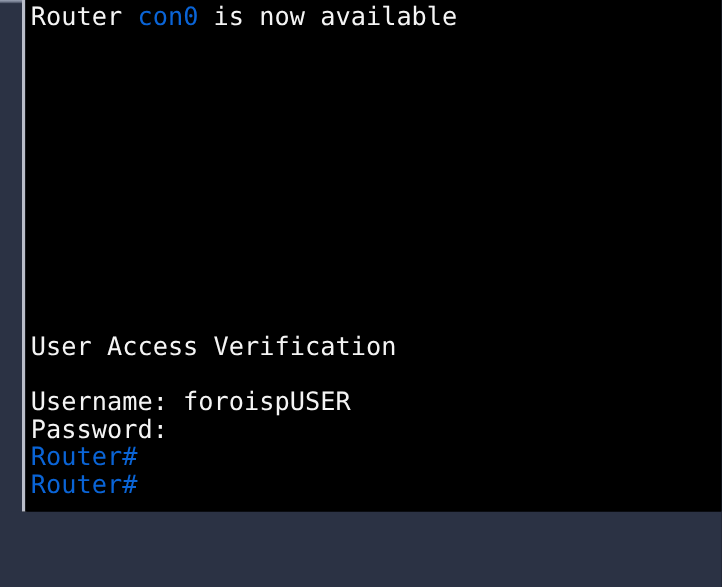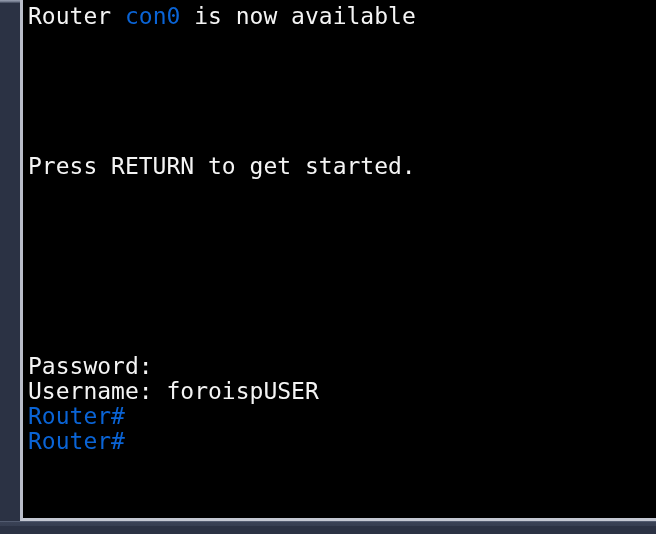--- a/index.html
+++ b/index.html
@@ -12,21 +12,21 @@
     width: 656px;
     height: 534px;
     overflow: hidden;
     font-family: "DejaVu Sans Mono", "Liberation Mono", monospace;
   }
 
   
   #app-window {
     position: relative;
     width: 656px;
-    height: 526px;
+    height: 465px;
     background: #2e3648;
     background-image: linear-gradient(to bottom, #333b4e 0%, #2b3244 40%, #2b3244 100%);
     overflow: hidden;
   }
 
   
   #panel-top-highlight {
     position: absolute;
     left: 0;
     top: 0;
@@ -135,30 +135,30 @@
   <div id="panel-top-highlight"></div>
 
   <div id="terminal-frame">
     <div id="terminal-screen">
         <div class="term-line"><span class="seg-white">Router </span><span class="seg-blue">con0</span><span class="seg-white"> is now available</span></div>
         <div class="term-line blank"><span class="seg-white"> </span></div>
         <div class="term-line blank"><span class="seg-white"> </span></div>
         <div class="term-line blank"><span class="seg-white"> </span></div>
         <div class="term-line blank"><span class="seg-white"> </span></div>
         <div class="term-line blank"><span class="seg-white"> </span></div>
-        <div class="term-line"><span class="seg-white">Press RETURN to get started.</span></div>
         <div class="term-line blank"><span class="seg-white"> </span></div>
         <div class="term-line blank"><span class="seg-white"> </span></div>
         <div class="term-line blank"><span class="seg-white"> </span></div>
         <div class="term-line blank"><span class="seg-white"> </span></div>
         <div class="term-line blank"><span class="seg-white"> </span></div>
         <div class="term-line blank"><span class="seg-white"> </span></div>
+        <div class="term-line"><span class="seg-white">User Access Verification</span></div>
         <div class="term-line blank"><span class="seg-white"> </span></div>
+        <div class="term-line"><span class="seg-white">Username: foroispUSER</span></div>
         <div class="term-line"><span class="seg-white">Password:</span></div>
-        <div class="term-line"><span class="seg-white">Username: foroispUSER</span></div>
         <div class="term-line"><span class="seg-blue">Router#</span></div>
         <div class="term-line"><span class="seg-blue">Router#</span></div>
       </div>
   </div>
 
   <div id="bottom-bar">
     <div id="bottom-bar-divider"></div>
     <div id="back-button">Back</div>
   </div>
 

